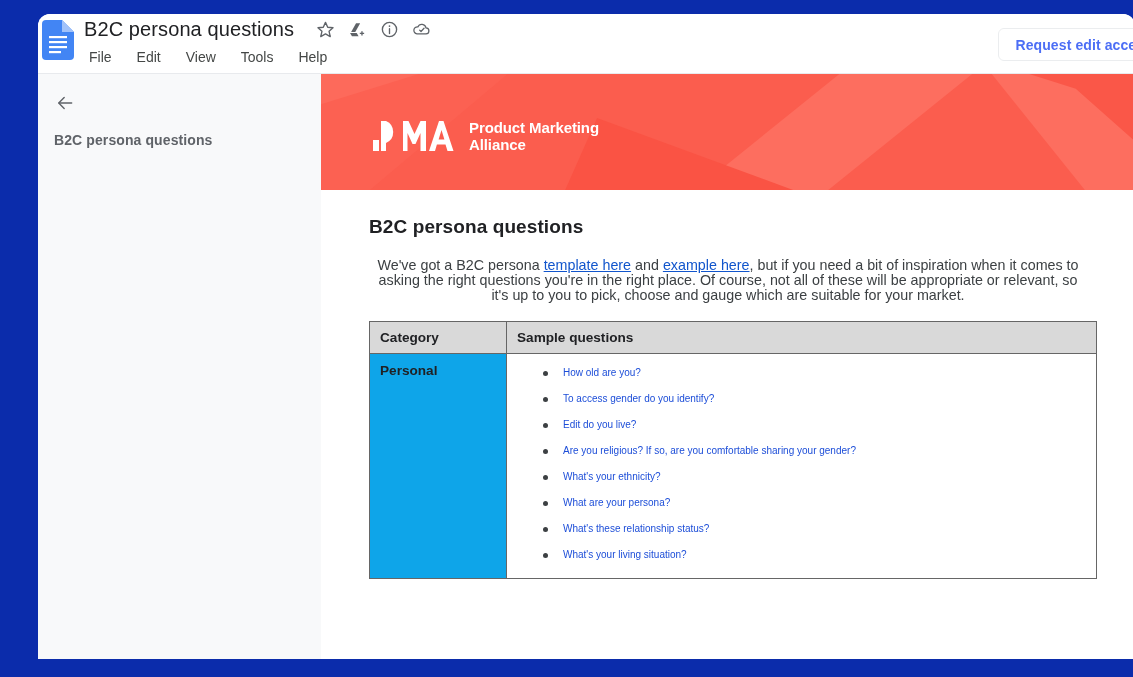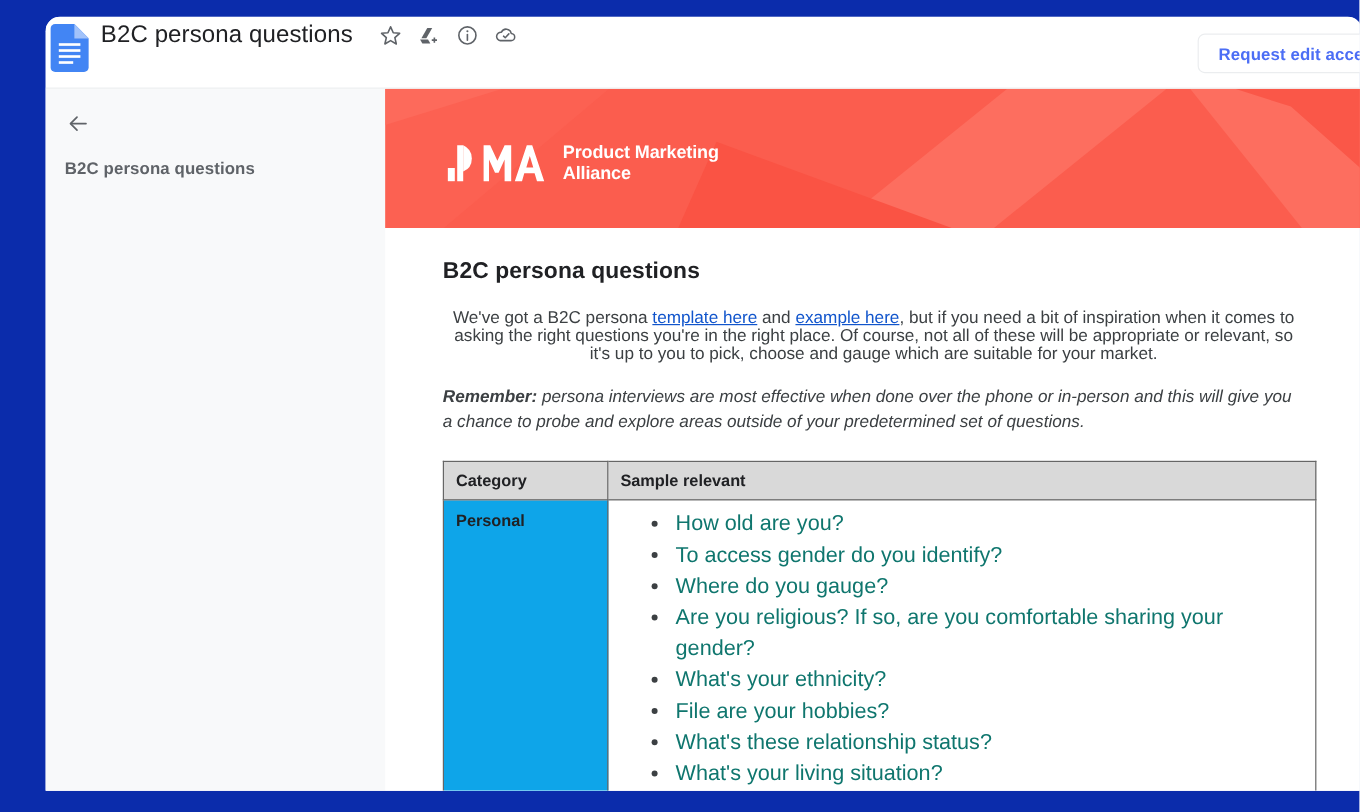--- a/index.html
+++ b/index.html
@@ -277,23 +277,23 @@
     padding: 9px 10px;
   }
   td.qs { padding: 6px 10px 10px 10px; }
   td.qs ul {
     list-style: none;
     margin: 0;
     padding: 0;
   }
   td.qs li {
     position: relative;
-    font-size: 18px;
+    font-size: 10px;
     line-height: 26px;
-    color: #0f766e;
+    color: #1d4ed8;
     padding-left: 46px;
   }
   td.qs li::before {
     content: "";
     position: absolute;
     left: 26px;
     top: 11px;
     width: 5px;
     height: 5px;
     border-radius: 50%;
@@ -343,20 +343,27 @@
           </span>
           <span class="ticon">
             <svg width="21" height="21" viewBox="0 0 24 24" fill="none" stroke="currentColor" stroke-width="1.6" stroke-linecap="round" stroke-linejoin="round">
               <path d="M6.2 17.5h11.2a3.8 3.8 0 0 0 .3-7.6 5.4 5.4 0 0 0-10.3-1.2 4.4 4.4 0 0 0-1.2 8.8z"></path>
               <polyline points="9.6,12.8 11.4,14.5 15.2,10.4"></polyline>
             </svg>
           </span>
         </span>
       </div>
 
+      <div class="menubar">
+        <span class="menu-item">File</span>
+        <span class="menu-item">Edit</span>
+        <span class="menu-item">View</span>
+        <span class="menu-item">Tools</span>
+        <span class="menu-item">Help</span>
+      </div>
 
       <div class="request-btn">Request edit access</div>
     </div>
 
     <div class="body-area">
 
       <div class="sidebar">
         <div class="back-arrow">
           <svg width="20" height="20" viewBox="0 0 24 24" fill="none" stroke="currentColor" stroke-width="1.7" stroke-linecap="round" stroke-linejoin="round">
             <line x1="20" y1="12" x2="5" y2="12"></line>
@@ -394,46 +401,43 @@
           </div>
         </div>
 
         <div class="doc-content">
           <h1 class="doc-h1">B2C persona questions</h1>
 
           <p class="para">
             <span>We've got a B2C persona </span><a>template here</a><span> and </span><a>example here</a><span>, but if you need a bit of inspiration when it comes to asking the right questions you're in the right place. Of course, not all of these will be appropriate or relevant, so it's up to you to pick, choose and gauge which are suitable for your market.</span>
           </p>
 
-          <p class="note">
-            <b>Remember:</b><span> persona interviews are most effective when done over the phone or in-person and this will give you a chance to probe and explore areas outside of your predetermined set of questions.</span>
-          </p>
 
           <table class="qtable">
             <colgroup>
                 <col class="col-cat">
                 <col>
               </colgroup>
             <thead>
               <tr>
                 <th class="hdr">Category</th>
-                <th class="hdr">Sample relevant</th>
+                <th class="hdr">Sample questions</th>
               </tr>
             </thead>
             <tbody>
               <tr>
                 <td class="cat">Personal</td>
                 <td class="qs">
                   <ul>
                     <li>How old are you?</li>
                     <li>To access gender do you identify?</li>
-                    <li>Where do you gauge?</li>
+                    <li>Edit do you live?</li>
                     <li>Are you religious? If so, are you comfortable sharing your gender?</li>
                     <li>What's your ethnicity?</li>
-                    <li>File are your hobbies?</li>
+                    <li>What are your persona?</li>
                     <li>What's these relationship status?</li>
                     <li>What's your living situation?</li>
                   </ul>
                 </td>
               </tr>
             </tbody>
           </table>
         </div>
 
       </div>

